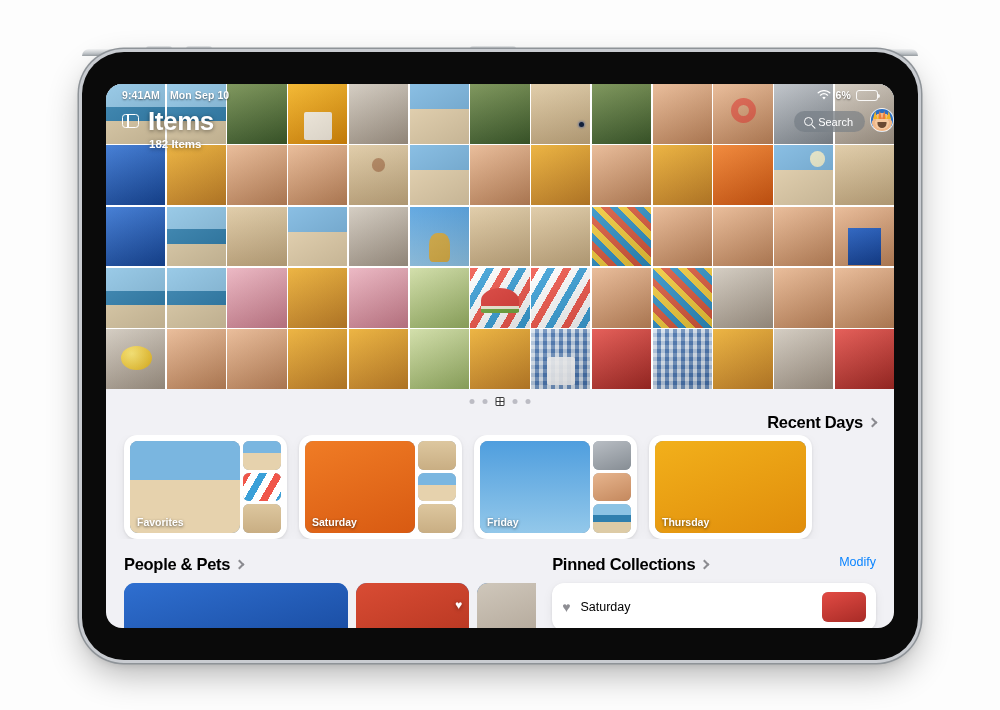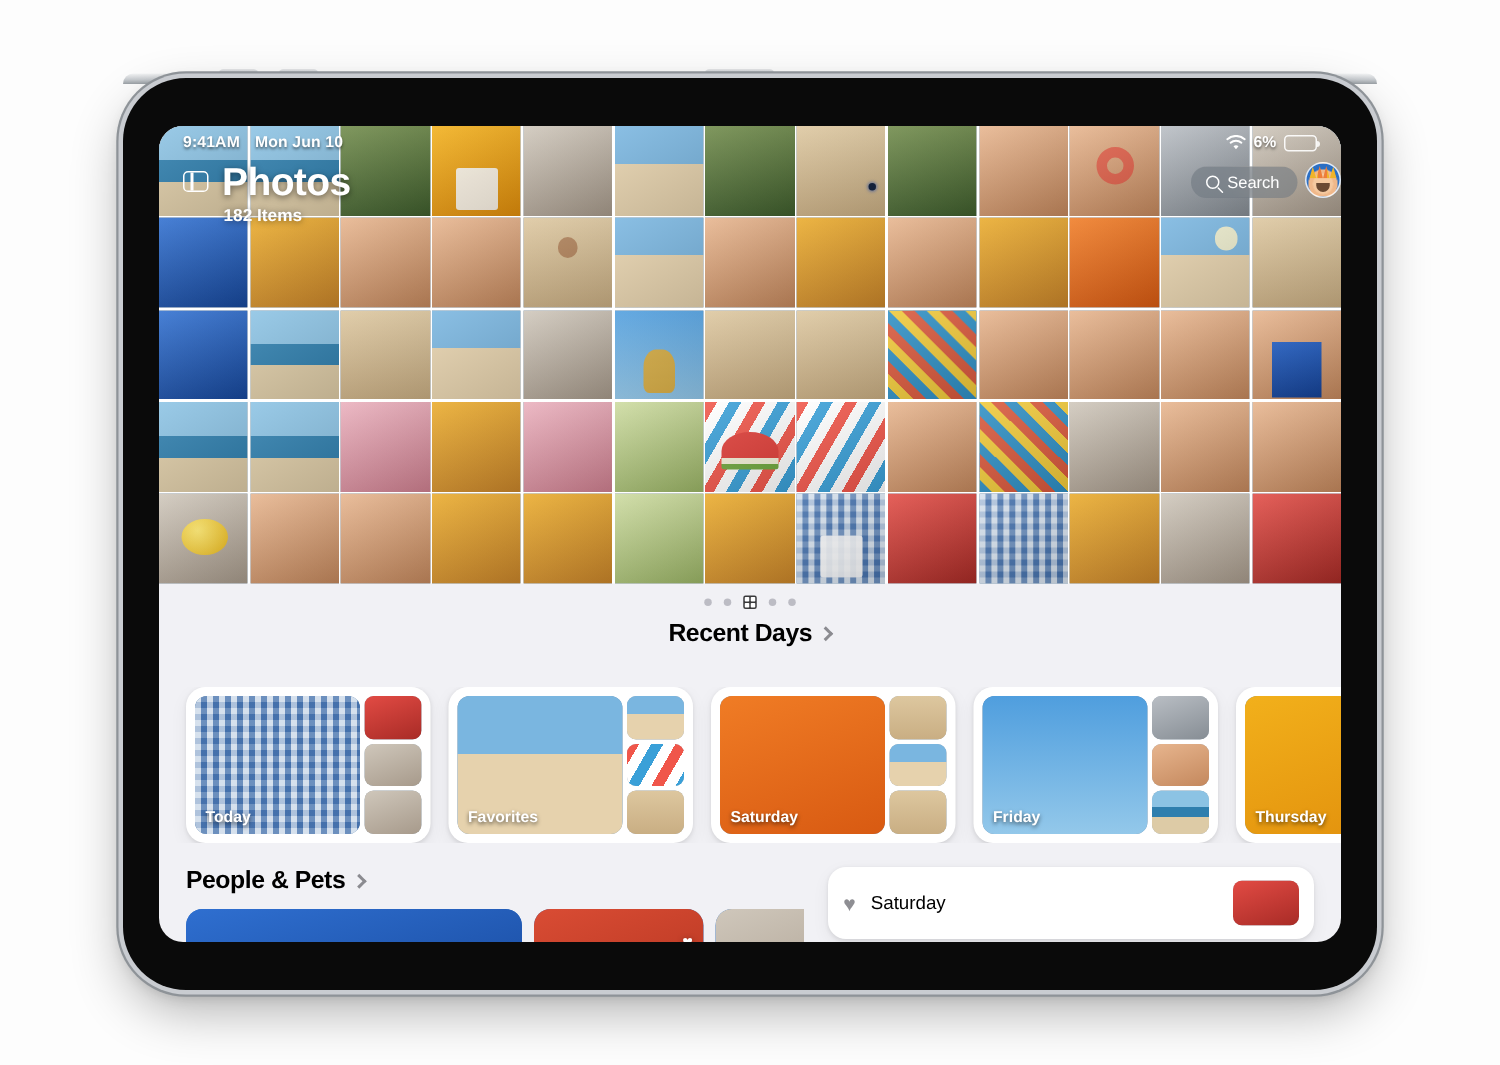--- a/index.html
+++ b/index.html
@@ -169,22 +169,22 @@
     background:#3a3a3c;
     display:grid; grid-template-columns:1fr 1fr; grid-template-rows:1fr 1fr; gap:1.3px;
     padding:1.3px;
   }
   .pd-grid i { background:#fff; border-radius:.5px; }
 
   
   .content { position:relative; padding-top:24px; }
 
   .sec-head {
-    display:flex; align-items:center; justify-content:center;
-    padding:0 18px; margin-bottom:26px;
+    display:flex; align-items:center; justify-content:flex-end;
+    padding:0 18px; margin-bottom:3px;
   }
   .sec-title-wrap { display:flex; align-items:center; gap:6px; cursor:default; }
   .sec-title { font-size:16.5px; font-weight:700; color:#000; letter-spacing:-.3px; }
   .chev {
     width:7px; height:7px;
     border-right:2px solid #8b8b90; border-top:2px solid #8b8b90;
     transform:rotate(45deg); margin-top:0px;
   }
   .modify-link { font-size:12.5px; color:#0a84ff; font-weight:500; }
 
@@ -510,39 +510,39 @@
               <div class="ph indoor"></div>
             </div>
             <div class="cell">
               <div class="ph melon"></div>
             </div>
           </div>
 
         <div class="statusbar">
           <div class="sb-left">
             <span>9:41AM</span>
-            <span>Mon Jun 10</span>
+            <span>Mon Sep 10</span>
           </div>
           <div class="sb-right">
             <svg width="14" height="11" viewBox="0 0 16 12">
               <path d="M8 10.6l1.9-2.3a2.9 2.9 0 0 0-3.8 0L8 10.6z" fill="#fff"></path>
               <path d="M3.9 5.6a6.4 6.4 0 0 1 8.2 0" stroke="#fff" stroke-width="1.5" fill="none" stroke-linecap="round"></path>
               <path d="M1.4 2.9a10 10 0 0 1 13.2 0" stroke="#fff" stroke-width="1.5" fill="none" stroke-linecap="round"></path>
             </svg>
             <span>6%</span>
             <span class="battery-shell">
               <span class="battery-fill"></span>
             </span>
           </div>
         </div>
 
         <div class="titlewrap">
           <div class="titlerow">
             <span class="sidebar-glyph"></span>
-            <span class="app-title">Photos</span>
+            <span class="app-title">Items</span>
           </div>
           <div class="item-count">182 Items</div>
         </div>
 
         <div class="toprightctl">
           <div class="search-pill">
             <span class="mag"></span>
             <span>Search</span>
           </div>
           <div class="avatar"></div>
@@ -566,37 +566,20 @@
 
         <div class="sec-head">
           <div class="sec-title-wrap">
             <span class="sec-title">Recent Days</span>
             <span class="chev"></span>
           </div>
         </div>
         <div class="rd-row" id="rd-row">
             <div class="rd-card">
               <div class="rd-main">
-                <div class="ph plaid"></div>
-                <span class="rd-label">Today</span>
-              </div>
-              <div class="rd-thumbs">
-                <div class="rd-thumb">
-                  <div class="ph melon"></div>
-                </div>
-                <div class="rd-thumb">
-                  <div class="ph indoor"></div>
-                </div>
-                <div class="rd-thumb">
-                  <div class="ph indoor"></div>
-                </div>
-              </div>
-            </div>
-            <div class="rd-card">
-              <div class="rd-main">
                 <div class="ph beach"></div>
                 <span class="rd-label">Favorites</span>
               </div>
               <div class="rd-thumbs">
                 <div class="rd-thumb">
                   <div class="ph beach"></div>
                 </div>
                 <div class="rd-thumb">
                   <div class="ph stripes"></div>
                 </div>
@@ -664,20 +647,27 @@
                   <div class="ph redH"></div>
                   <span class="heart-badge">♥</span>
                 </div>
                 <div class="pp-card">
                   <div class="ph indoor"></div>
                 </div>
               </div>
           </div>
 
           <div class="bs-right">
+            <div class="bs-head">
+              <div class="sec-title-wrap">
+                <span class="sec-title">Pinned Collections</span>
+                <span class="chev"></span>
+              </div>
+              <span class="modify-link">Modify</span>
+            </div>
             <div id="pc-list">
                 <div class="pc-card">
                   <span class="pc-heart">♥</span>
                   <span class="pc-label">Saturday</span>
                   <span class="pc-thumb">
                     <div class="ph melon"></div>
                   </span>
                 </div>
               </div>
           </div>

